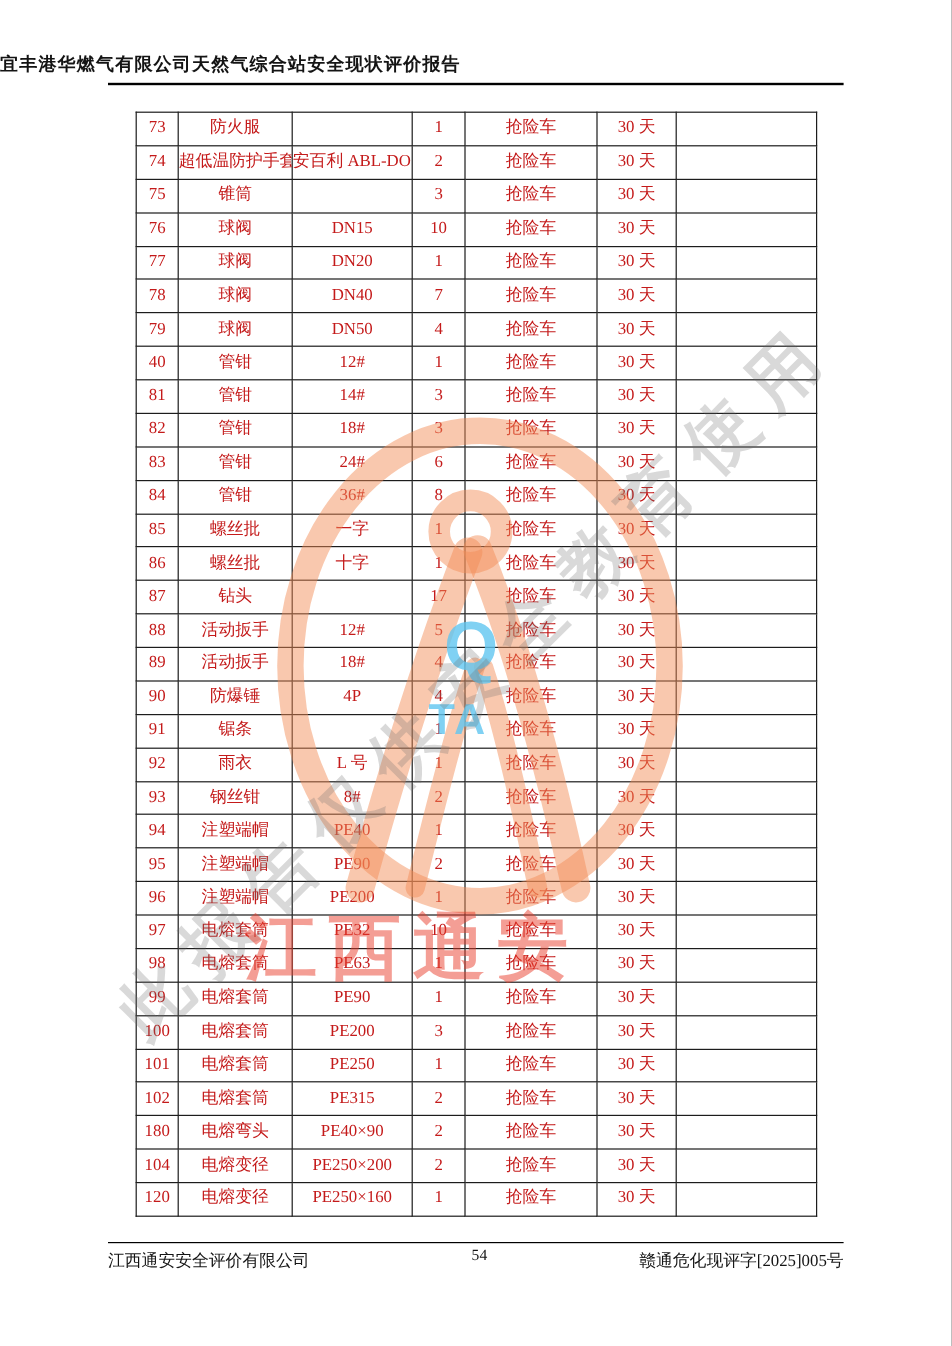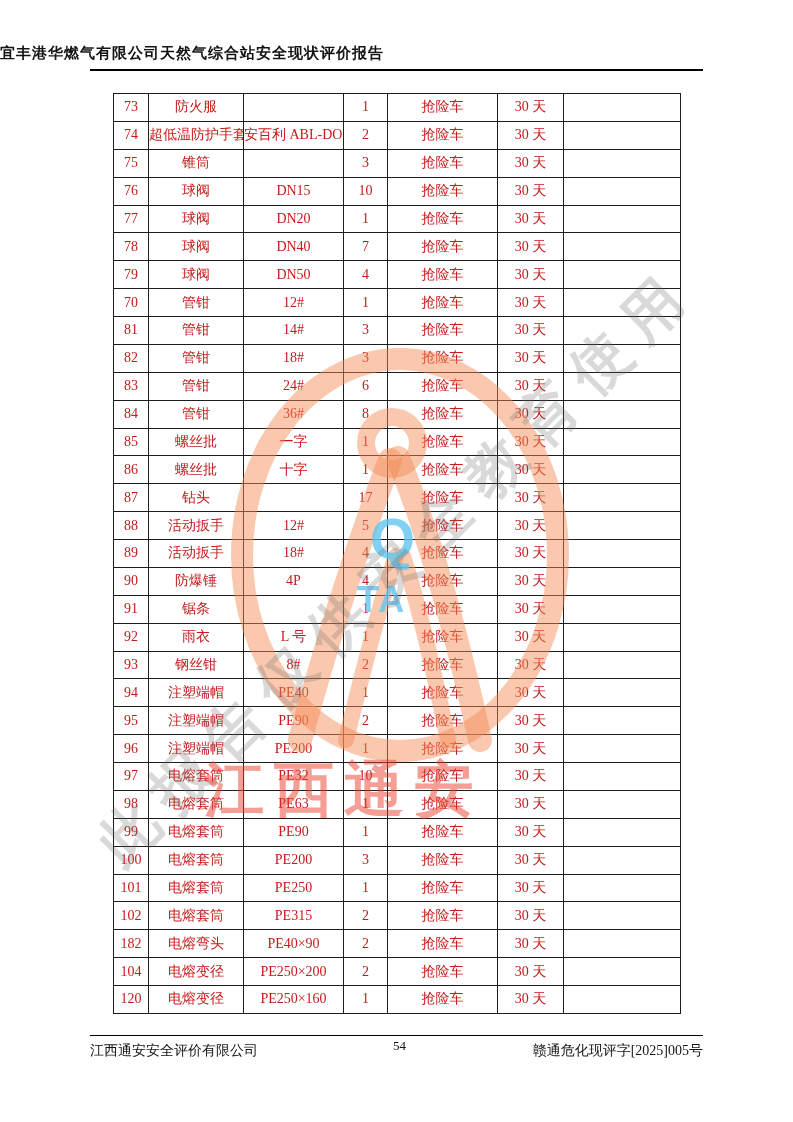--- a/index.html
+++ b/index.html
@@ -185,21 +185,21 @@
         <tr>
           <td class="col-no">79</td>
           <td class="col-name">球阀</td>
           <td class="col-spec">DN50</td>
           <td class="col-qty">4</td>
           <td class="col-loc">抢险车</td>
           <td class="col-days">30 天</td>
           <td class="col-note"></td>
         </tr>
         <tr>
-          <td class="col-no">70</td>
+          <td class="col-no">40</td>
           <td class="col-name">管钳</td>
           <td class="col-spec">12#</td>
           <td class="col-qty">1</td>
           <td class="col-loc">抢险车</td>
           <td class="col-days">30 天</td>
           <td class="col-note"></td>
         </tr>
         <tr>
           <td class="col-no">81</td>
           <td class="col-name">管钳</td>
@@ -392,21 +392,21 @@
         <tr>
           <td class="col-no">102</td>
           <td class="col-name">电熔套筒</td>
           <td class="col-spec">PE315</td>
           <td class="col-qty">2</td>
           <td class="col-loc">抢险车</td>
           <td class="col-days">30 天</td>
           <td class="col-note"></td>
         </tr>
         <tr>
-          <td class="col-no">182</td>
+          <td class="col-no">180</td>
           <td class="col-name">电熔弯头</td>
           <td class="col-spec">PE40×90</td>
           <td class="col-qty">2</td>
           <td class="col-loc">抢险车</td>
           <td class="col-days">30 天</td>
           <td class="col-note"></td>
         </tr>
         <tr>
           <td class="col-no">104</td>
           <td class="col-name">电熔变径</td>

